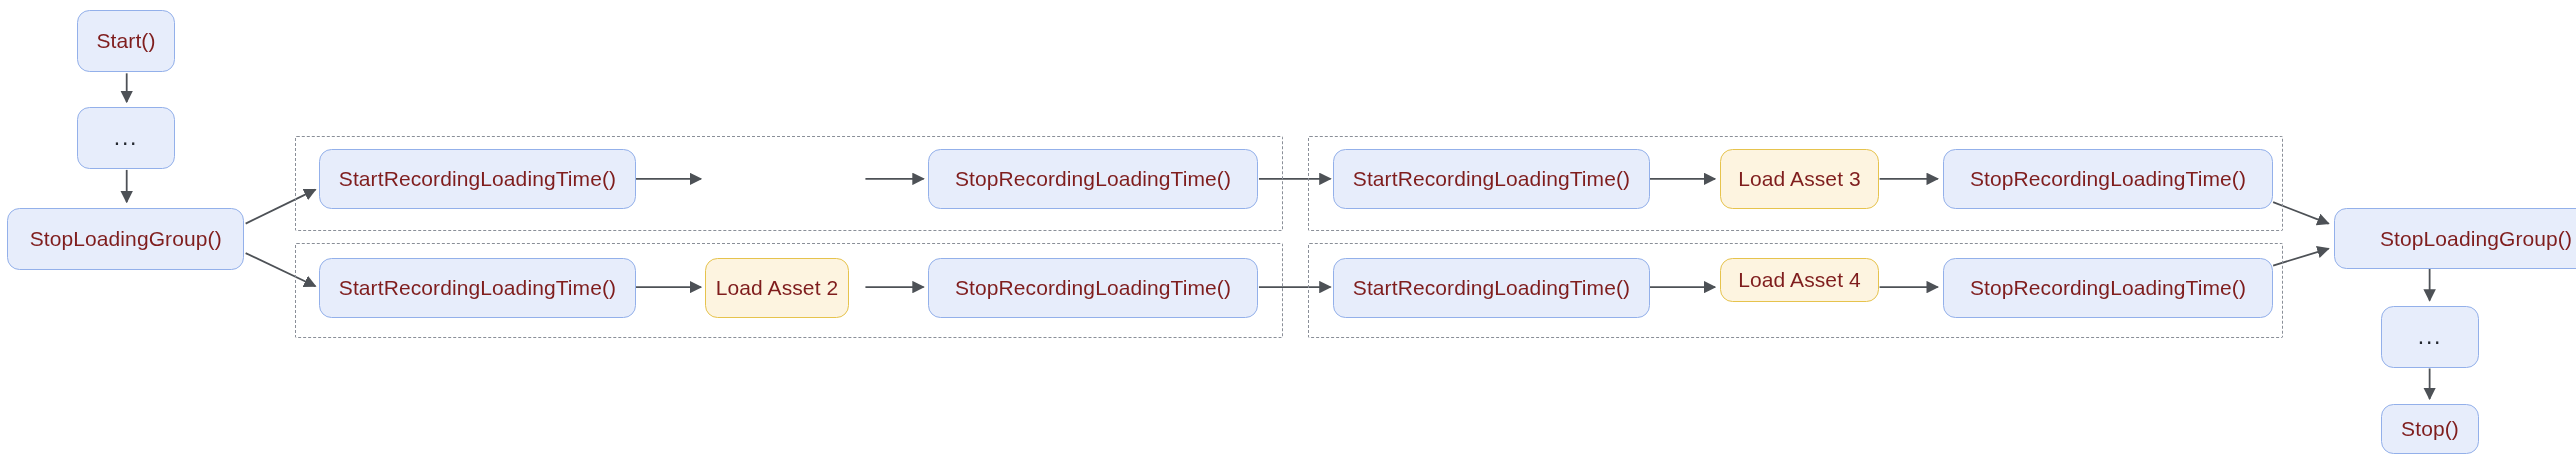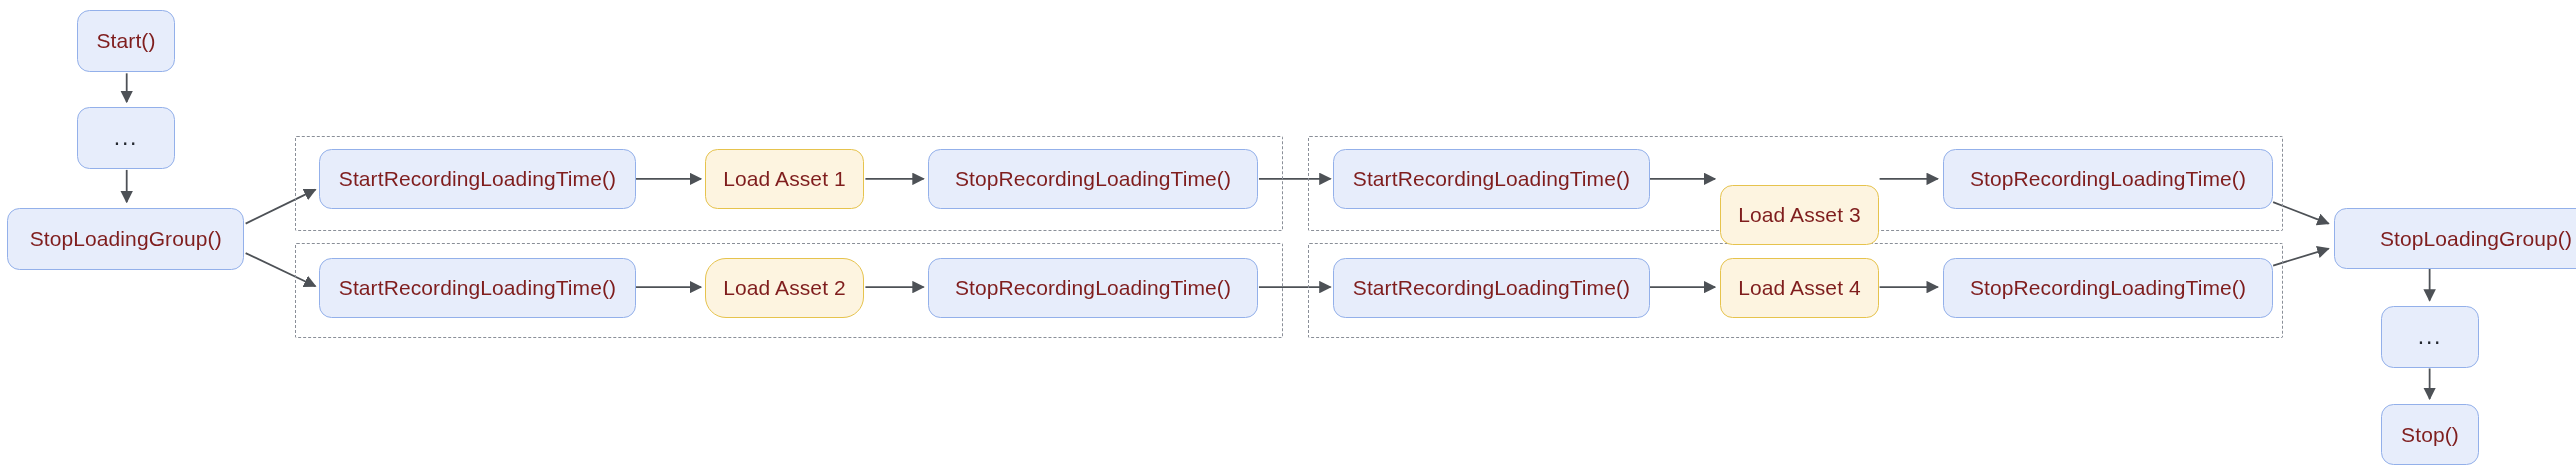--- a/index.html
+++ b/index.html
@@ -121,63 +121,60 @@
     <span>...</span>
   </div>
 
   <div class="node blue" style="left:7.2px; top:208px; width:237px; height:62px;">
     <span>StopLoadingGroup()</span>
   </div>
 
   <div class="node blue" style="left:319px; top:149px; width:317px; height:60px;">
     <span>StartRecordingLoadingTime()</span>
   </div>
-  <div class="node yellow" style="left:705px; top:149px; width:159px; height:60px;">
-    <span>Load Asset 1</span>
-  </div>
   <div class="node blue" style="left:928px; top:149px; width:330px; height:60px;">
     <span>StopRecordingLoadingTime()</span>
   </div>
 
   <div class="node blue" style="left:319px; top:258px; width:317px; height:60px;">
     <span>StartRecordingLoadingTime()</span>
   </div>
-  <div class="node yellow" style="left:705px; top:258px; width:159px; height:60px;border-radius:21px;">
+  <div class="node yellow" style="left:705px; top:258px; width:144px; height:60px;">
     <span>Load Asset 2</span>
   </div>
   <div class="node blue" style="left:928px; top:258px; width:330px; height:60px;">
     <span>StopRecordingLoadingTime()</span>
   </div>
 
   <div class="node blue" style="left:1333px; top:149px; width:317px; height:60px;">
     <span>StartRecordingLoadingTime()</span>
   </div>
-  <div class="node yellow" style="left:1720px; top:149px; width:159px; height:60px;margin-top:36px;">
+  <div class="node yellow" style="left:1720px; top:149px; width:159px; height:60px;">
     <span>Load Asset 3</span>
   </div>
   <div class="node blue" style="left:1943px; top:149px; width:330px; height:60px;">
     <span>StopRecordingLoadingTime()</span>
   </div>
 
   <div class="node blue" style="left:1333px; top:258px; width:317px; height:60px;">
     <span>StartRecordingLoadingTime()</span>
   </div>
-  <div class="node yellow" style="left:1720px; top:258px; width:159px; height:60px;">
+  <div class="node yellow" style="left:1720px; top:258px; width:159px; height:44px;">
     <span>Load Asset 4</span>
   </div>
   <div class="node blue" style="left:1943px; top:258px; width:330px; height:60px;">
     <span>StopRecordingLoadingTime()</span>
   </div>
 
   <div class="node blue" style="left:2334px; top:208px; width:284px; height:61px;">
     <span>StopLoadingGroup()</span>
   </div>
 
   <div class="node blue ellipsis" style="left:2381px; top:306px; width:98px; height:62px;">
     <span>...</span>
   </div>
 
-  <div class="node blue" style="left:2381px; top:404px; width:98px; height:61px;">
+  <div class="node blue" style="left:2381px; top:404px; width:98px; height:50px;">
     <span>Stop()</span>
   </div>
 
 </div>
 
 
 </body></html>

